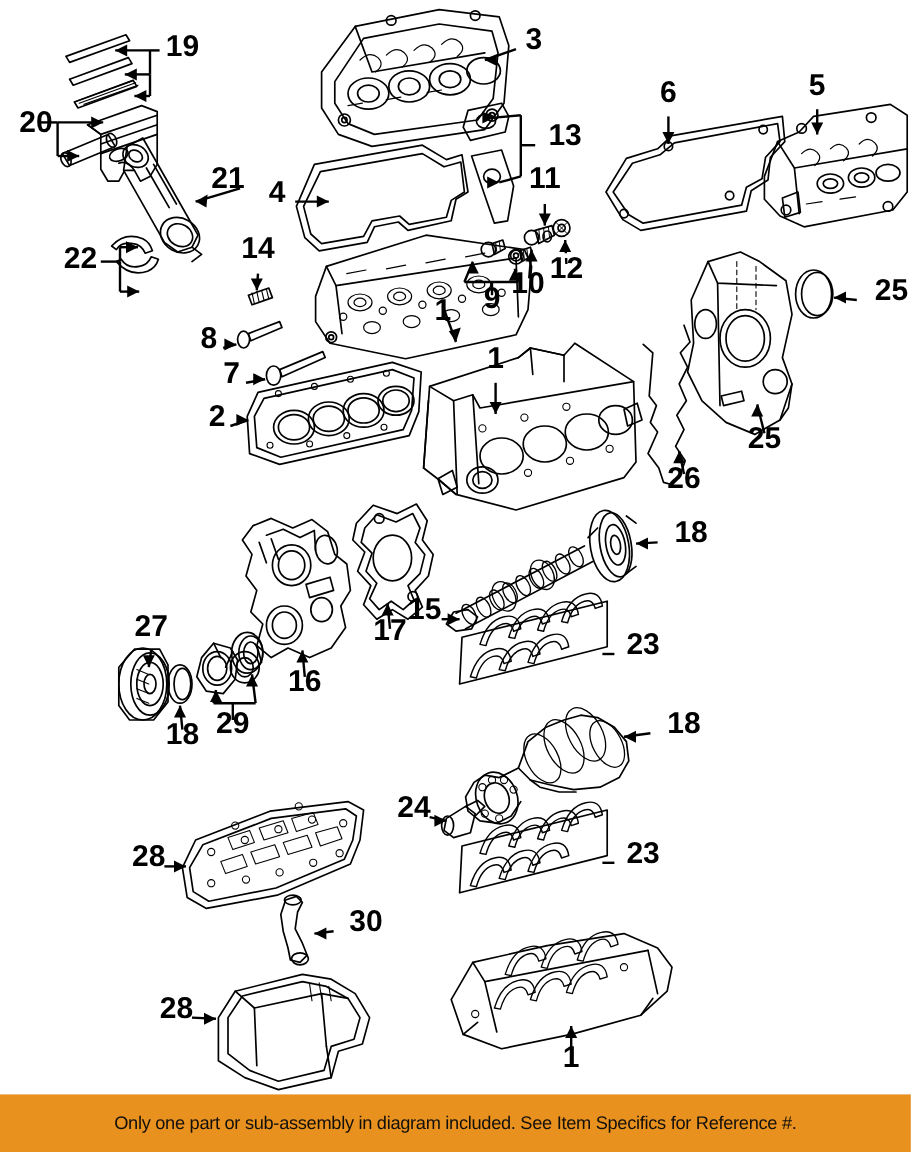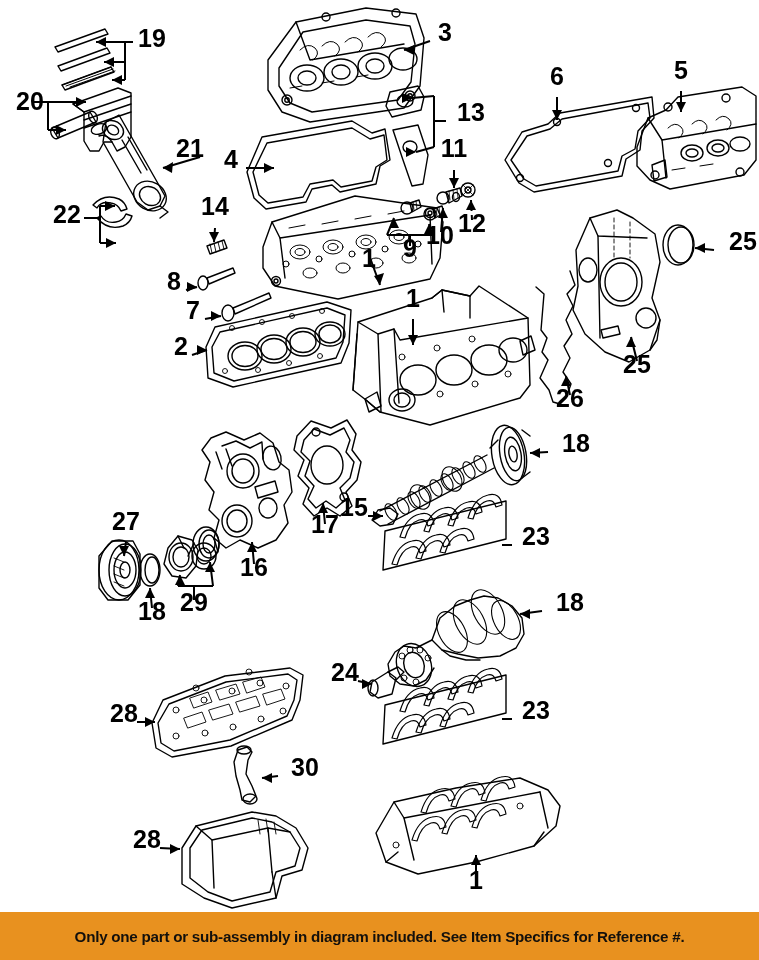--- a/index.html
+++ b/index.html
@@ -2,21 +2,21 @@
 <html><head>
 <meta charset="utf-8">
 <style>
   html,body{margin:0;padding:0;background:#fff;}
   body{width:759px;height:960px;position:relative;overflow:hidden;
        font-family:"Liberation Sans",sans-serif;}
   #diagram{position:absolute;left:0;top:0;width:617px;height:912px;}
   #banner{position:absolute;left:0;top:912px;width:759px;height:48px;
           background:#e8911f;display:flex;flex-direction:column;
           align-items:center;justify-content:center;}
-  #banner div{font-weight:bold;font-size:15.2px;color:#13100c;
+  #banner div{font-weight:normal;font-size:15.2px;color:#13100c;
               line-height:21px;letter-spacing:-0.25px;white-space:nowrap;}
   .callout{font-weight:bold;fill:#000;font-family:"Liberation Sans",sans-serif;
            font-size:25px;}
 </style>
 </head>
 <body>
 
 <div id="diagram">
 <svg width="759" height="912" viewBox="0 0 759 912" xmlns="http://www.w3.org/2000/svg">
   <rect x="0" y="0" width="759" height="912" fill="#ffffff"></rect>

